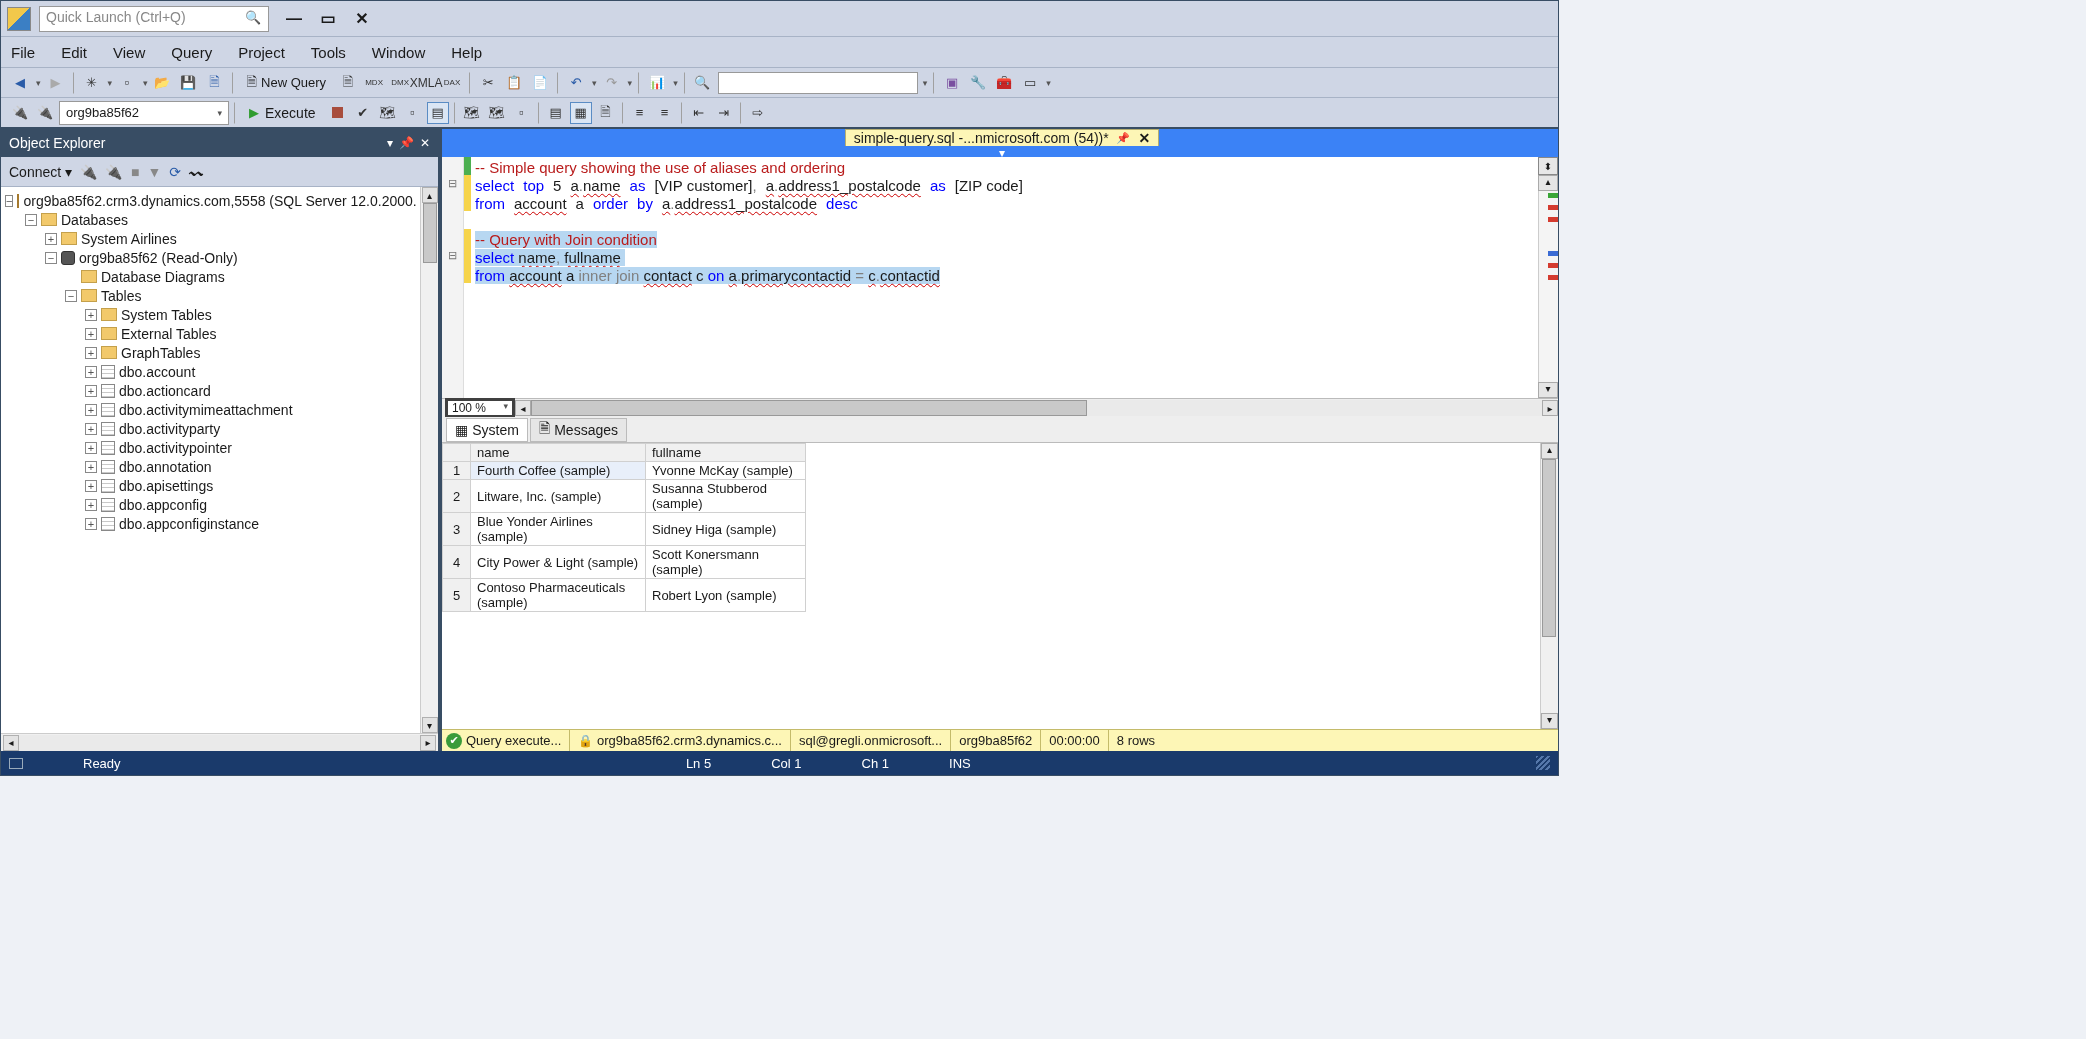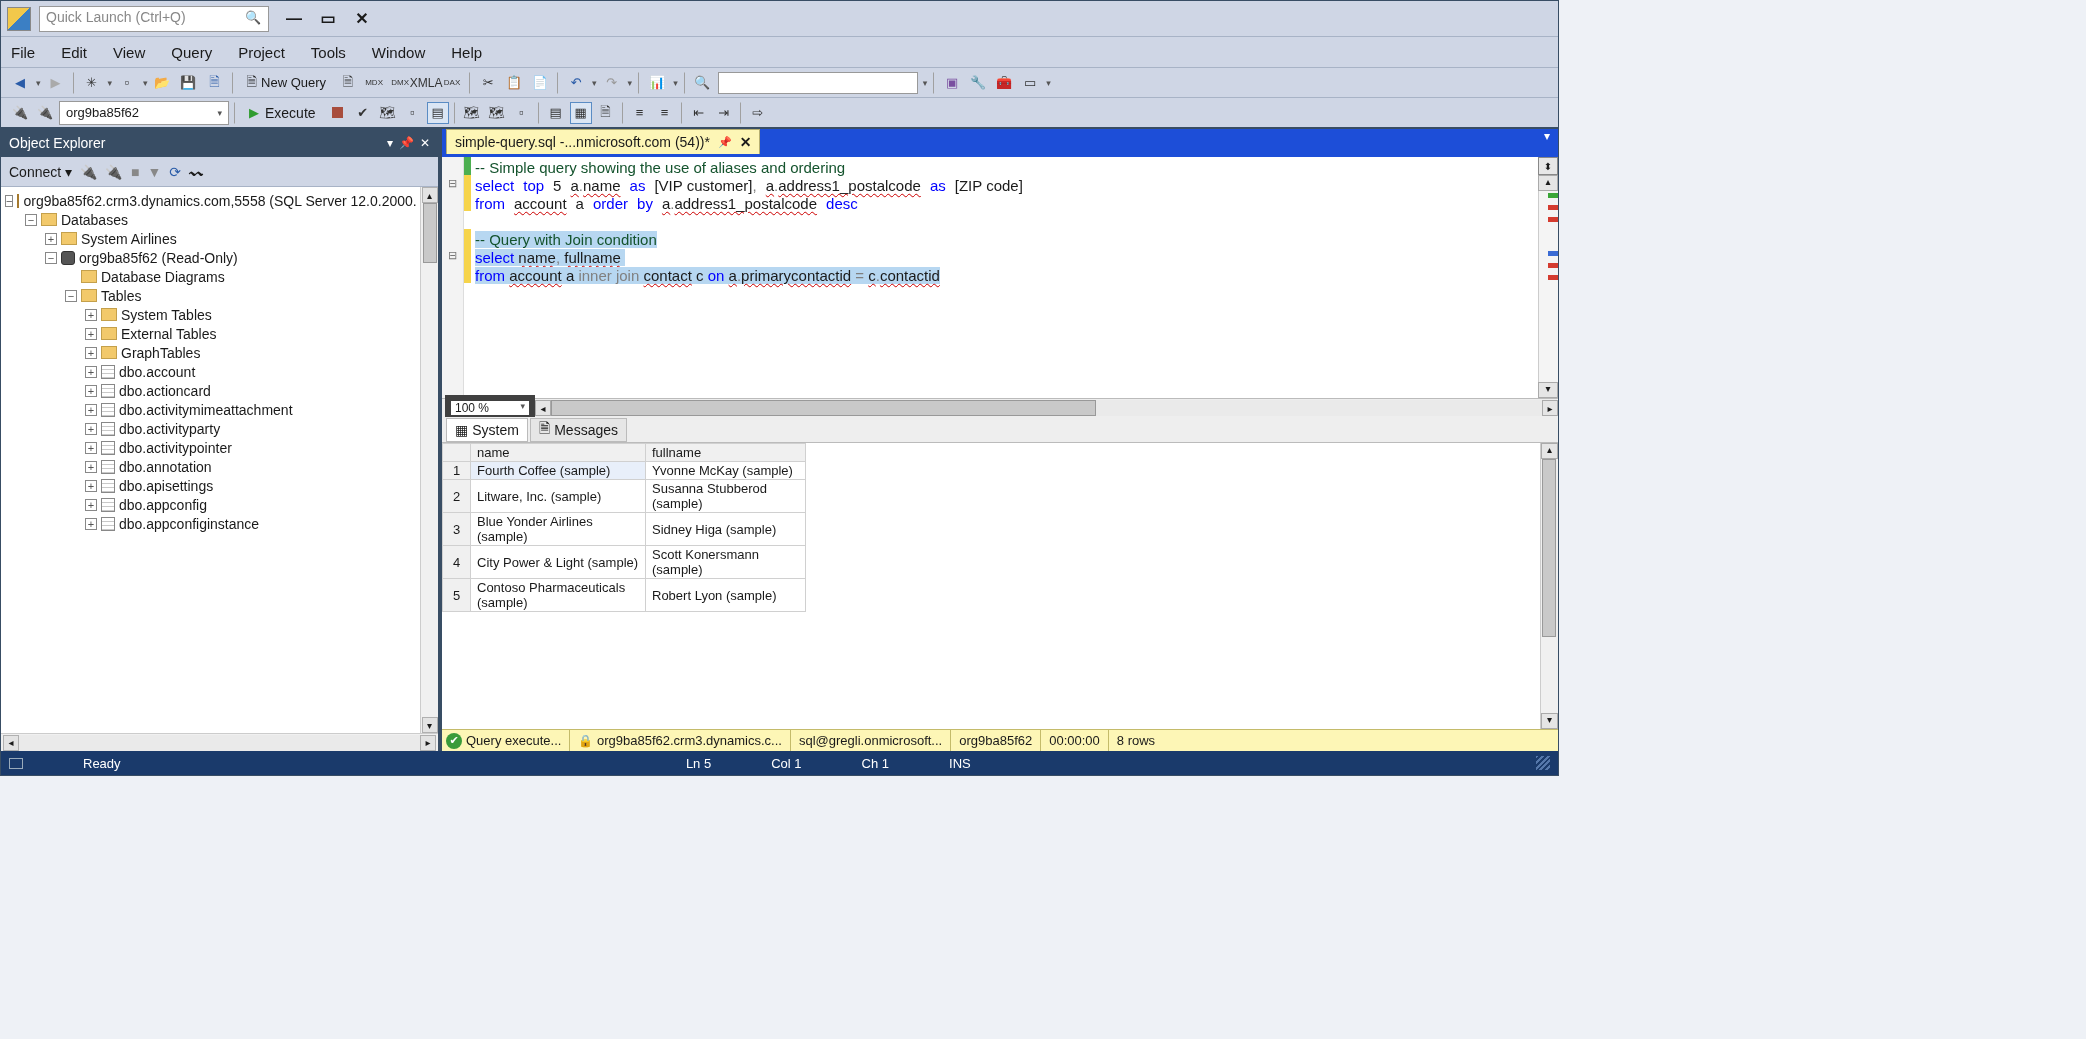--- a/index.html
+++ b/index.html
@@ -43,46 +43,46 @@
 .hscroll{ height:18px; background:#f0f0f0; display:flex; align-items:center; padding:0 2px; border-top:1px solid #ccc;}
 .hscroll .arrow{ width:16px; height:16px; background:#e3e3e3; border:1px solid #b0b0b0; font-size:10px; display:flex; align-items:center; justify-content:center;}
 .hscroll .track{ flex:1; height:16px; background:#eaeaea; }
 .vscroll{ width:18px; background:#f0f0f0; border-left:1px solid #ccc; display:flex; flex-direction:column; align-items:center;}
 .vscroll .arrow{ width:16px; height:16px; background:#e3e3e3; border:1px solid #b0b0b0; font-size:10px; display:flex; align-items:center;justify-content:center;}
 .vscroll .thumb{ width:14px; background:#c9c9c9; border:1px solid #999;}
 
 .splitter{ width:4px; background:#384d64; cursor:col-resize;}
 
 .panel-right{ flex:1; display:flex; flex-direction:column; border-top:2px solid #384d64;}
-.doctab-row{ height:28px; background:#1d4ed8; display:flex; align-items:flex-start; padding-left:4px;}
+.doctab-row{ height:28px; background:#3b82f6; display:flex; align-items:center; padding-left:4px;flex-direction:column;}
 .doctab{ height:25px; background:#fdf6b6; display:flex; align-items:center; padding:0 8px; font-size:14px; gap:8px; border:1px solid #b5ae70; border-bottom:none;}
 .doctab .pin{ font-size:11px;}
 .doctab .x{ font-size:14px; font-weight:bold;}
 .rspacer{ flex:1;}
 .rdrop{ color:#fff; font-size:12px; padding:0 8px;}
 
 .editor-area{ display:flex; height:242px; background:#fff; border-bottom:1px solid #bbb;}
 .gutter{ width:22px; background:#f3f3f3; border-right:1px solid #ddd; font-size:11px; color:#777; padding-top:2px;}
 .gutter div{ height:18px; }
 .chgbar{ width:7px; }
 .chgbar div{ height:18px;}
 .green{ background:#4caf50;}
 .yellow{ background:#f6d44b;}
 .code{ flex:1; font-family:Consolas,monospace; font-size:15px; line-height:18px; padding:2px 4px; white-space:pre; overflow:hidden;}
-.kw{ color:#0000ff;} .com{ color:#14532d;} .gray{ color:#808080;}
+.kw{ color:#0000ff;} .com{ color:#b91c1c;} .gray{ color:#808080;}
 .sq{ text-decoration: underline wavy #c00 1px; text-underline-offset:2px;}
 .hl{ background:#b7d7f1;margin-top:48px;}
 .ed-scroll{ width:20px; display:flex; flex-direction:column; }
 .split-btn{ height:18px; border:1px solid #888; background:#e7e7e7; font-size:10px; display:flex; align-items:center; justify-content:center;}
 .marks{ flex:1; position:relative; border-left:1px solid #ccc; background:#f4f4f4;}
 .marks .m{ position:absolute; right:0; width:10px; height:5px;}
 .m.red{ background:#d43b2f;} .m.grn{ background:#3aa637;} .m.blu{ background:#3a6bd4;}
 
 .zoom-row{ height:18px; background:#eee; display:flex; align-items:center; font-size:12px; }
-.zoom-row .zoom{ width:90px; border:6px solid #404040; background:#fff; padding:0px 4px; margin-left:3px; display:flex; justify-content:space-between;}
+.zoom-row .zoom{ width:70px; border:3px solid #404040; background:#fff; padding:0px 4px; margin-left:3px; display:flex; justify-content:space-between;}
 .zoom-row .harrow{ width:16px; height:16px; border:1px solid #aaa; background:#e5e5e5; font-size:10px; display:flex; align-items:center; justify-content:center;}
 .zoom-row .htrack{ flex:1; height:16px; background:#eaeaea; position:relative;}
 .zoom-row .hthumb{ position:absolute; left:0; width:55%; height:100%; background:#c9c9c9; border:1px solid #999;}
 
 .results-tabs{ height:26px; background:#eee; display:flex; align-items:flex-end; padding-left:4px; border-bottom:1px solid #bbb;}
 .rtab{ height:24px; padding:0 8px; display:flex; align-items:center; gap:4px; border:1px solid #bbb; background:#fff; font-size:14px; margin-right:2px;}
 .rtab.inactive{ background:#e6e6e6;}
 .grid-wrap{ flex:1; display:flex; overflow:hidden; background:#fff;}
 table.grid{ border-collapse:collapse; font-size:13px; }
 table.grid th, table.grid td{ border:1px solid #d0d0d0; padding:1px 6px; text-align:left; height:16px;}

